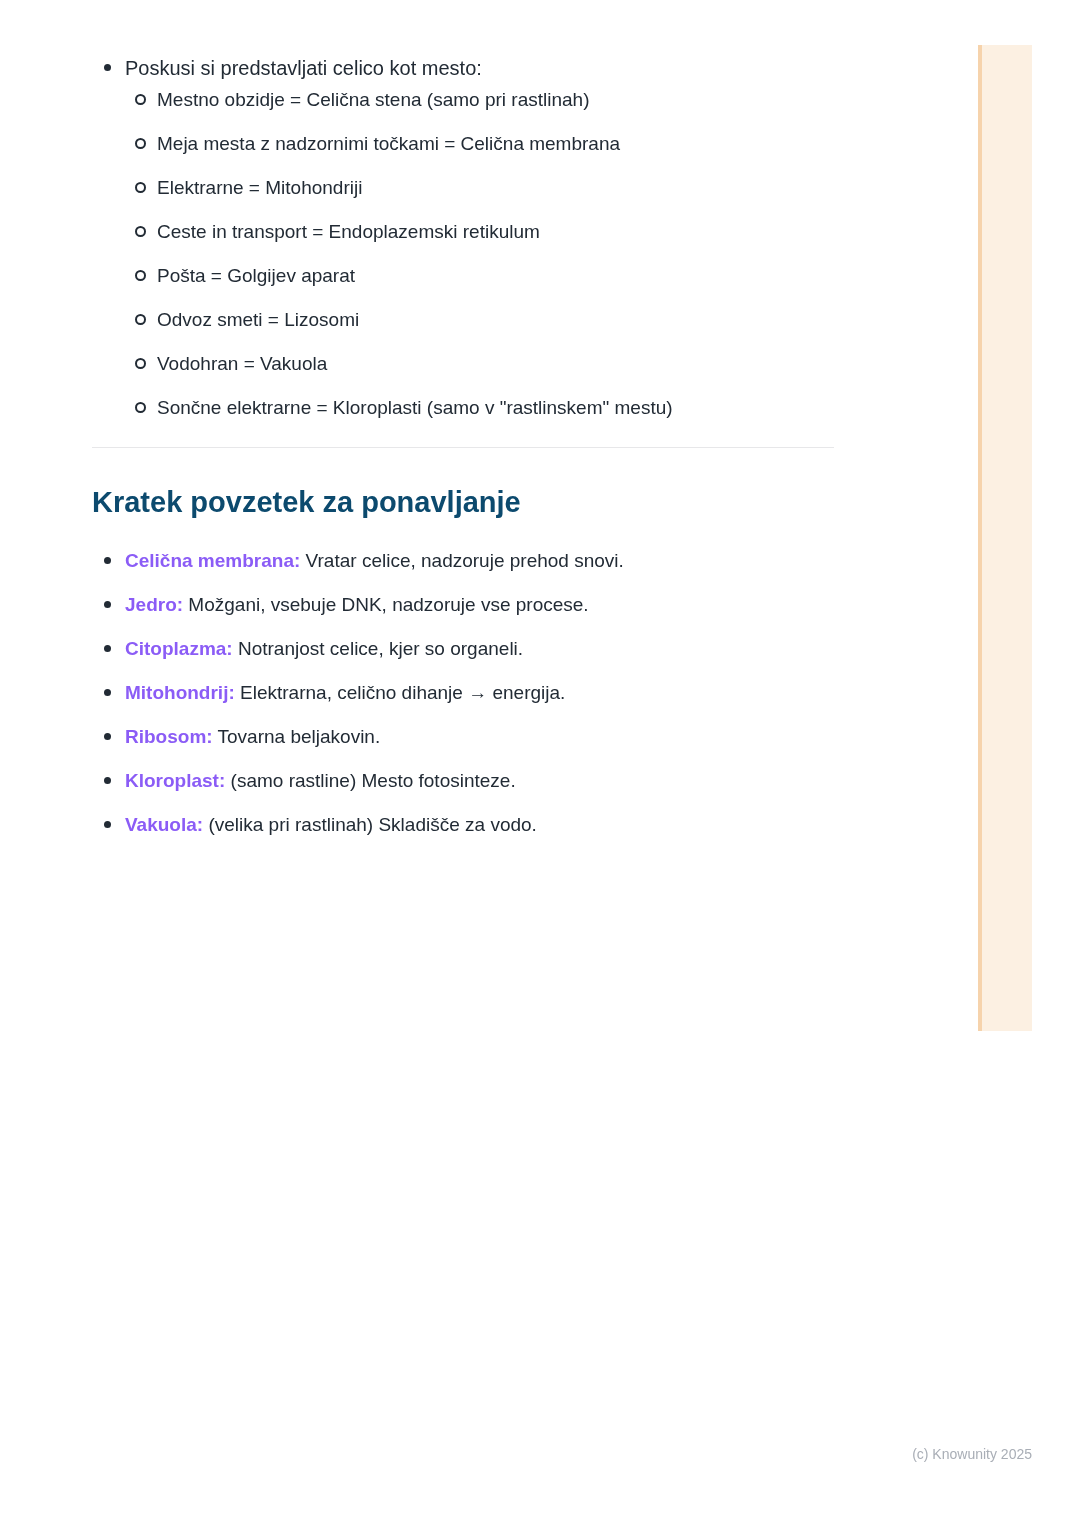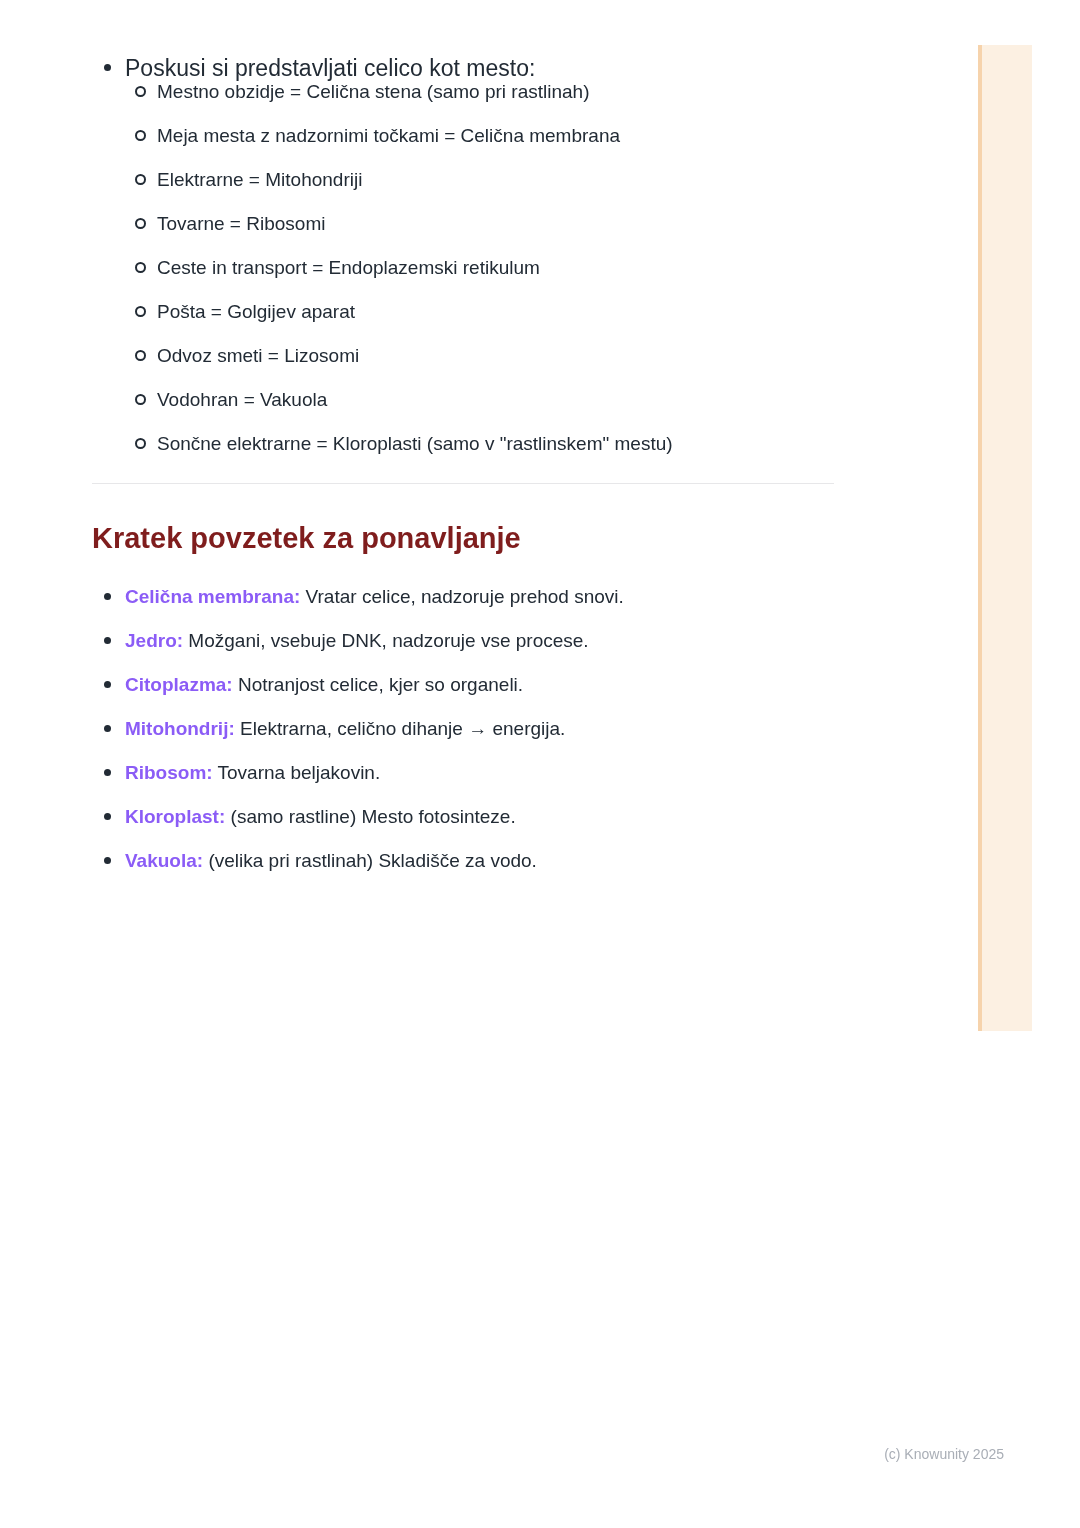--- a/index.html
+++ b/index.html
@@ -28,23 +28,23 @@
     left: 92px;
     top: 56px;
     width: 742px;
   }
 
   ul { list-style: none; margin: 0; padding: 0; }
 
   .lead-item {
     position: relative;
     padding-left: 33px;
-    font-size: 23px;
+    font-size: 20px;
     line-height: 24px;
-    margin-bottom: 0;
+    margin-bottom: 8px;
   }
   .lead-item::before {
     content: "";
     position: absolute;
     left: 12px;
     top: 8px;
     width: 7px;
     height: 7px;
     border-radius: 50%;
     background: #222b35;
@@ -72,21 +72,21 @@
   .divider {
     height: 1px;
     background: #e7e7e9;
     margin: 27px 0 0 0;
   }
 
   h2.section-heading {
     font-size: 29px;
     line-height: 34px;
     font-weight: 700;
-    color: #7f1d1d;
+    color: #0c4a6e;
     margin: 37px 0 30px 0;
     letter-spacing: 0;
   }
 
   .summary-list li {
     position: relative;
     padding-left: 33px;
     font-size: 19px;
     line-height: 24px;
     margin-bottom: 20px;
@@ -99,21 +99,21 @@
     width: 7px;
     height: 7px;
     border-radius: 50%;
     background: #222b35;
   }
 
   .term { font-weight: 700; color: #8b5cf6; }
 
   .footer {
     position: absolute;
-    right: 76px;
+    right: 48px;
     bottom: 66px;
     font-size: 14px;
     color: #a9aeb6;
   }
 </style>
 </head>
 <body>
 
 <div class="side-strip"></div>
 
@@ -122,21 +122,20 @@
   <ul>
     <li class="lead-item">
       <span>Poskusi si predstavljati celico kot mesto:</span>
     </li>
   </ul>
 
   <ul class="sub-list">
     <li>Mestno obzidje = Celična stena (samo pri rastlinah)</li>
     <li>Meja mesta z nadzornimi točkami = Celična membrana</li>
     <li>Elektrarne = Mitohondriji</li>
-    <li>Tovarne = Ribosomi</li>
     <li>Ceste in transport = Endoplazemski retikulum</li>
     <li>Pošta = Golgijev aparat</li>
     <li>Odvoz smeti = Lizosomi</li>
     <li>Vodohran = Vakuola</li>
     <li>Sončne elektrarne = Kloroplasti (samo v "rastlinskem" mestu)</li>
   </ul>
 
   <div class="divider"></div>
 
   <h2 class="section-heading">Kratek povzetek za ponavljanje</h2>

